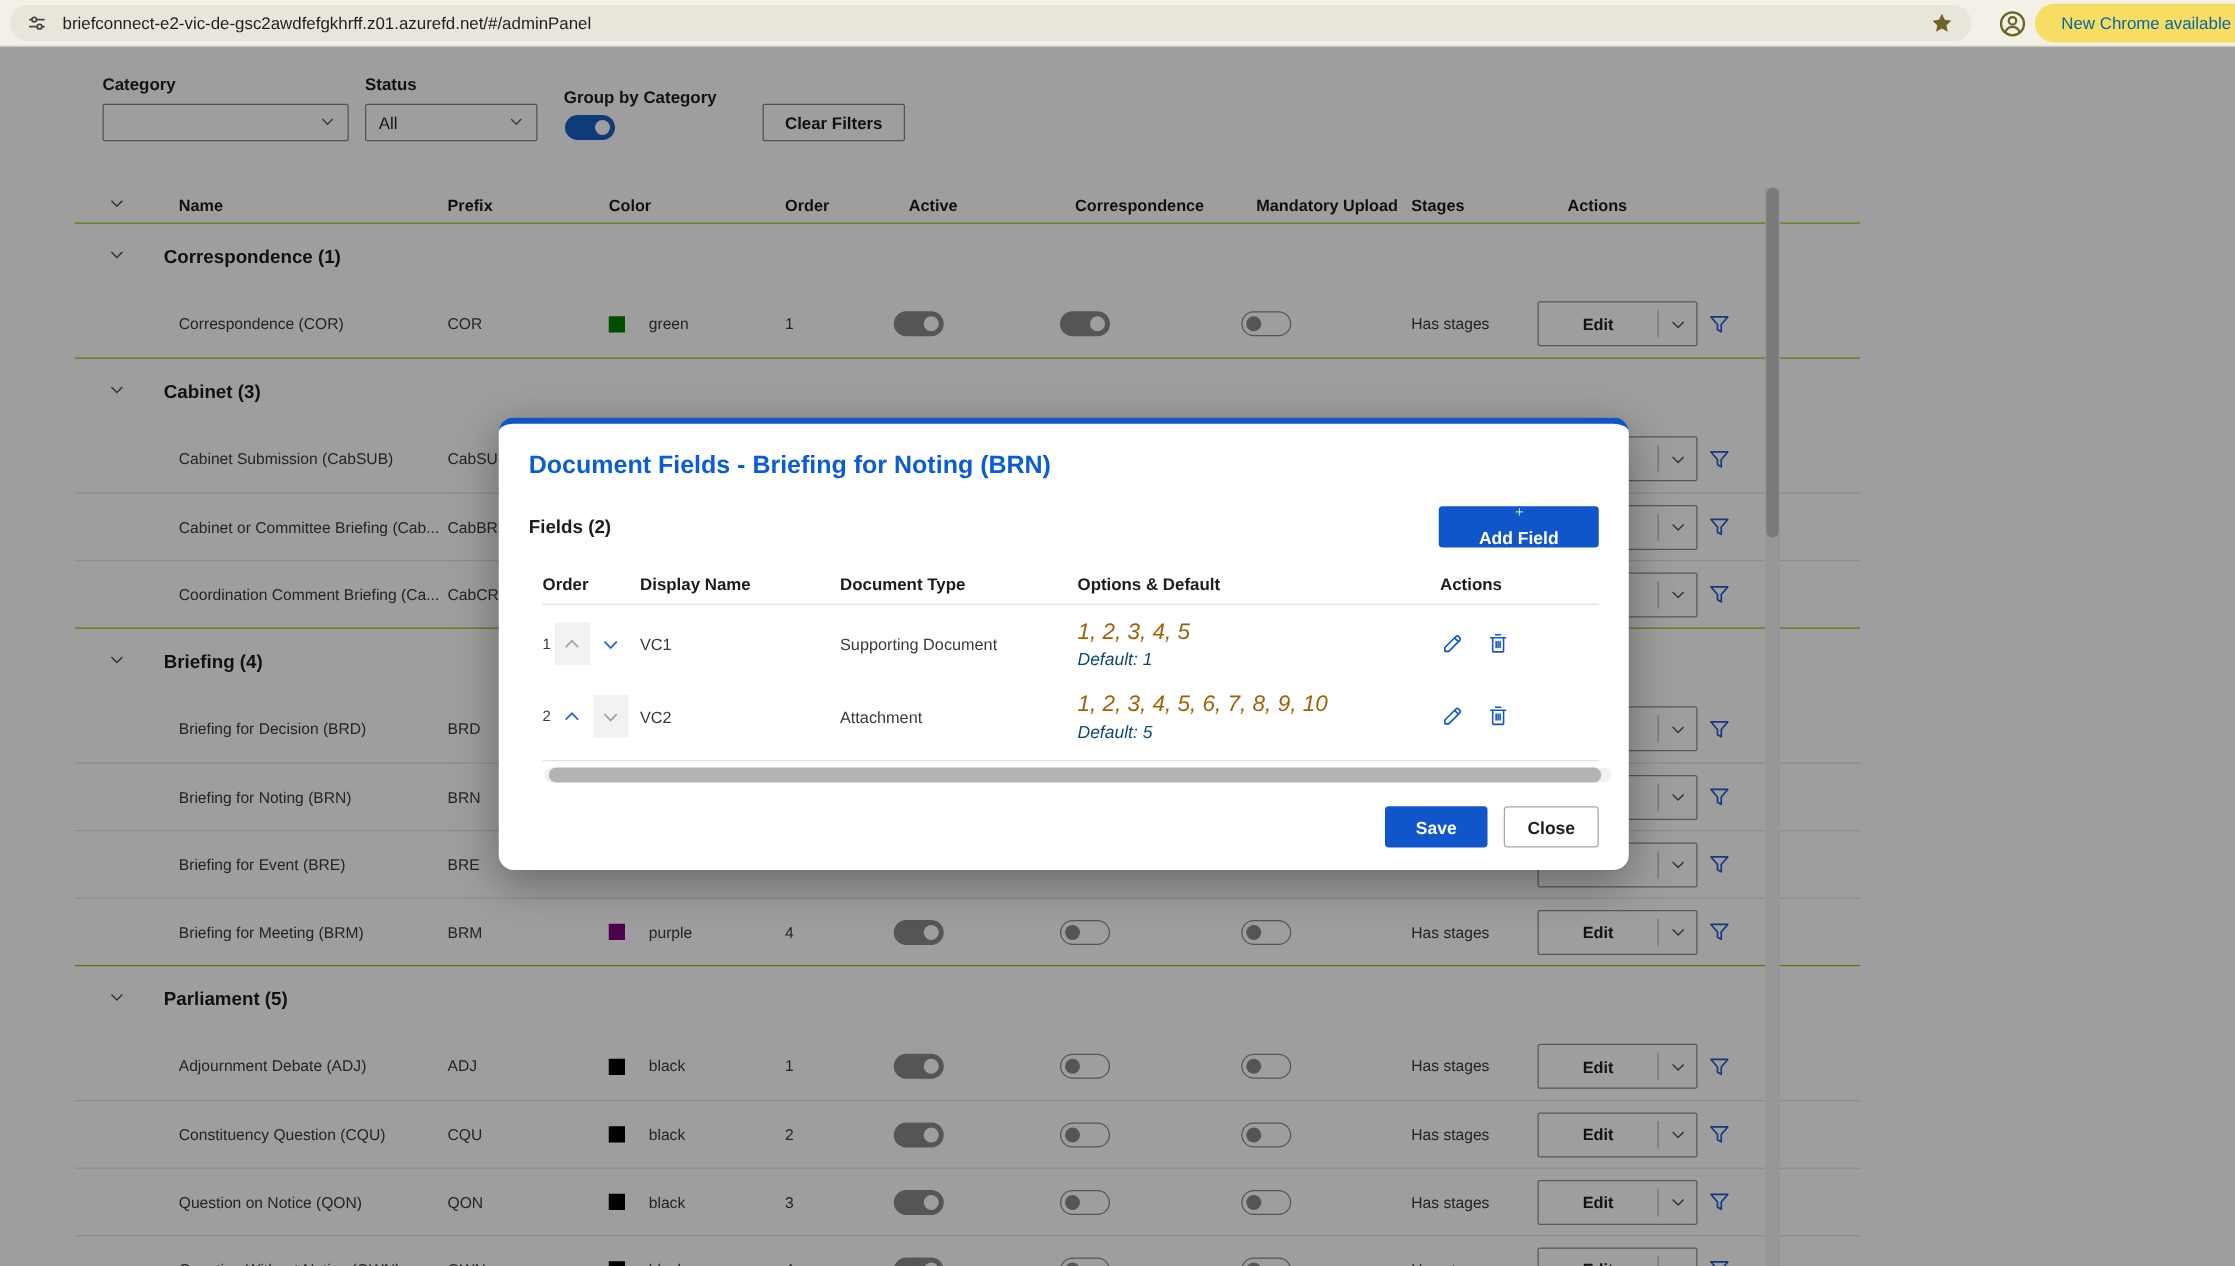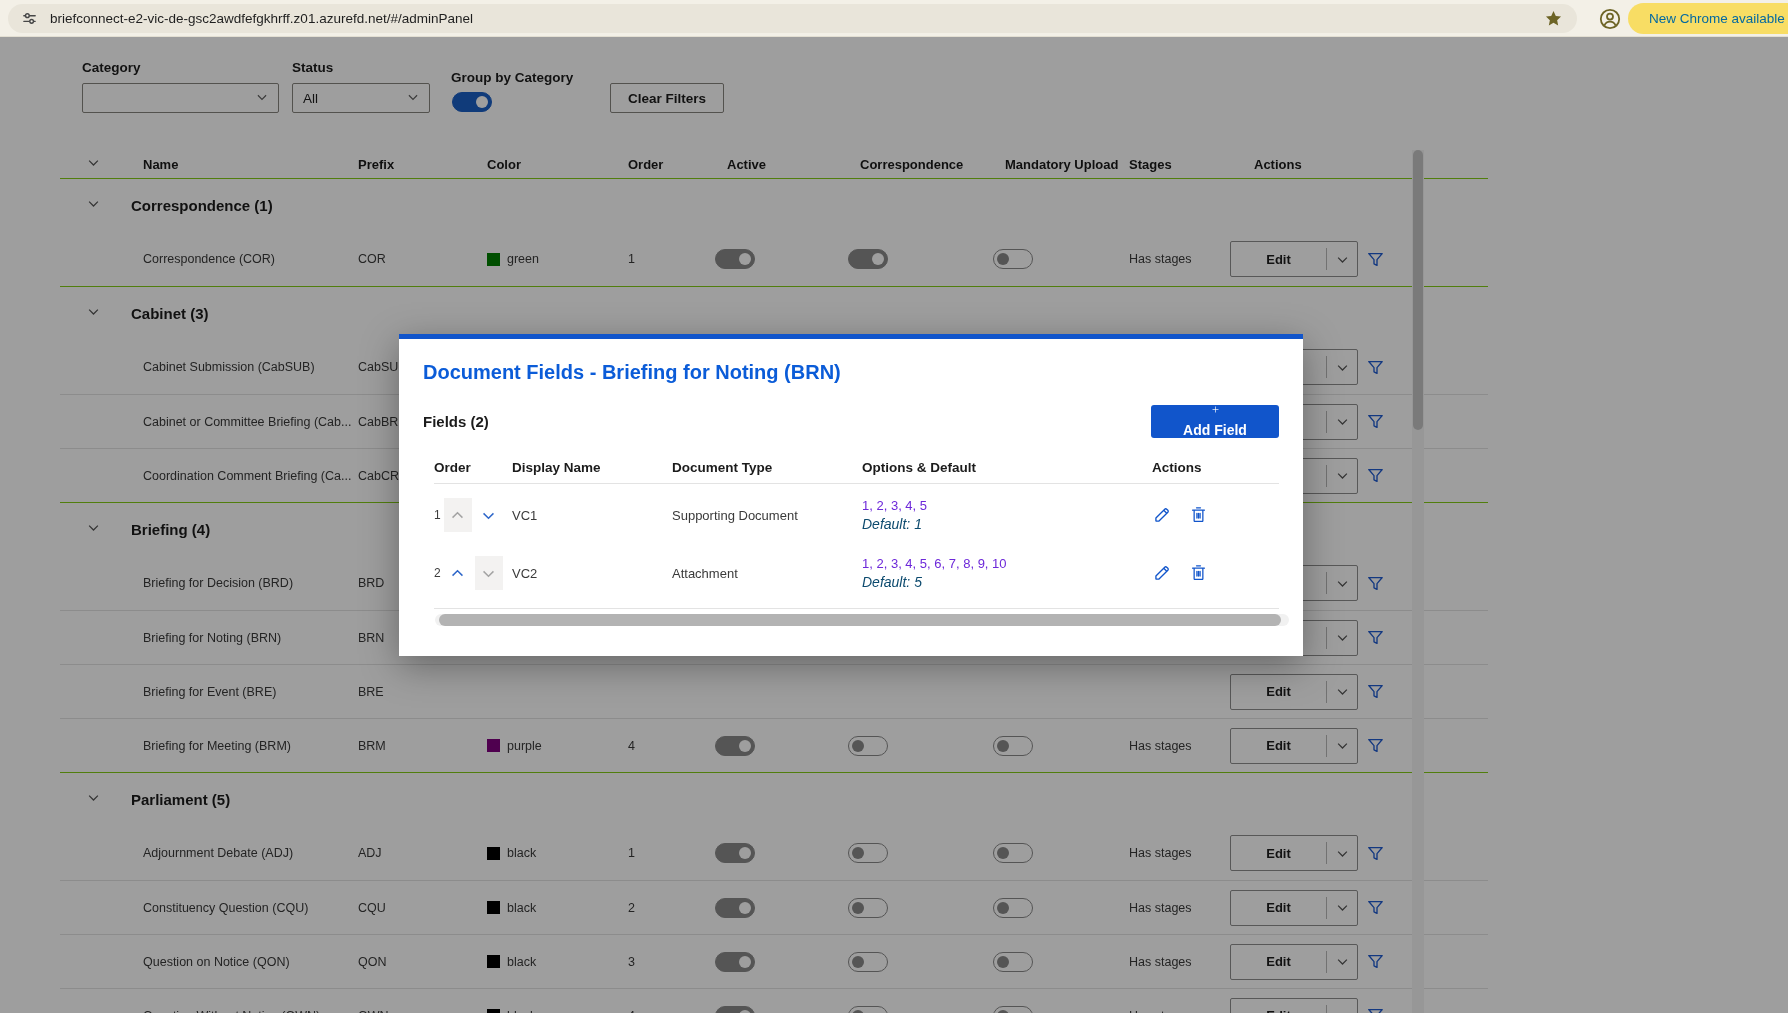--- a/index.html
+++ b/index.html
@@ -46,63 +46,63 @@
            display:grid; align-items:center; font-size:13px; font-weight:bold; color:#1b1b1b; }
   .grid-cols { grid-template-columns:83px 215px 129px 141px 99px 133px 145px 124px 101px 128px 52px 1fr; }
   .tbody { position:absolute; left:60px; top:141px; right:300px; }
   .group-h { display:grid; align-items:center; height:54px; border-top:1px solid #84cc16; }
   .group-h .glabel { font-size:15px; font-weight:bold; color:#1c1c1c; margin-left:-12px; }
   .row { display:grid; align-items:center; height:54px; }
   .row + .row { border-top:1px solid #e2e2e2; }
   .cell-chev { padding-left:26px; }
   .rname { font-size:12.5px; color:#3a3a3a; white-space:nowrap; overflow:hidden; }
   .rprefix { font-size:12.5px; color:#3a3a3a; }
-  .colorcell { display:flex; align-items:center; gap:7px; font-size:12.5px; color:#3a3a3a; }
+  .colorcell { display:flex; align-items:center; gap:19px; font-size:12.5px; color:#3a3a3a; }
   .swatch { width:13px; height:13px; flex:none; }
   .ordercell, .stagescell { font-size:12.5px; color:#3a3a3a; }
   .tglcell { margin-left:-12px; }
   .edit-btn { width:128px; height:36px; background:#fff; border:1px solid #8f8f8f; border-radius:2px;
               display:flex; align-items:center; }
   .edit-btn .elabel { flex:1; text-align:center; font-size:13px; font-weight:bold; color:#1d1d1d; }
   .edit-btn .ediv { width:1px; height:22px; background:#b9b9b9; }
   .edit-btn .echev { width:30px; display:flex; justify-content:center; }
   .funnel { padding-left:8px; display:flex; }
 
   .vscroll { position:absolute; right:364px; top:113px; bottom:0; width:12px; background:#f4f4f4; }
   .vscroll .vthumb { position:absolute; top:0; left:1px; width:10px; height:280px;
                      background:#c6c6c6; border-radius:5px; }
 
   
   .dim { position:absolute; top:37px; left:0; width:1788px; height:976px;
          background:rgba(0,0,0,0.38); z-index:50; }
 
   
-  .modal { position:absolute; left:399px; top:334px; width:904px; height:322px; background:#fff;
-           border-top:5px solid #1155cb; border-radius:0; z-index:60; padding:0 24px;
+  .modal { position:absolute; left:399px; top:334px; width:904px; height:362px; background:#fff;
+           border-top:5px solid #1155cb; border-radius:12px; z-index:60; padding:0 24px;
            box-shadow:0 10px 35px rgba(0,0,0,0.35); }
   .m-title { margin-top:22px; font-size:20px; font-weight:bold; color:#0b5cd8; }
   .m-sub { margin-top:17px; font-size:14px; color:#3a3a3a; }
   .m-fields-row { margin-top:21px; display:flex; align-items:center; justify-content:space-between; }
   .m-fields-label { font-size:15px; font-weight:bold; color:#1c1c1c; }
   .btn-primary { height:33px; background:#1155cb; color:#fff; font-size:14px; font-weight:bold;
                  border:none; border-radius:3px; display:flex; align-items:center; justify-content:center; }
   .add-field { width:128px; gap:8px;flex-direction:column; }
   .m-table { margin-top:14px; padding-left:11px; }
   .m-grid { display:grid; grid-template-columns:78px 160px 190px 276px 1fr; align-items:center; }
   .m-thead { height:32px; font-size:13.5px; font-weight:bold; color:#1c1c1c;
              border-bottom:1px solid #e3e3e3; }
   .m-row { min-height:58px; padding:6px 0 2px 0; }
   .m-ordercell { display:flex; align-items:center; gap:3px; font-size:12px; color:#3c3c3c; }
   .chev-btn { width:28px; height:34px; border:none; background:transparent; display:flex;
               align-items:center; justify-content:center; }
   .chev-btn.disabled { background:#f3f2f1; }
   .chev-btn svg { stroke:#2d66c9; }
   .chev-btn.disabled svg { stroke:#a3a3a3; }
   .m-name, .m-type { font-size:13px; color:#3a3a3a; }
-  .m-opts .l1 { font-size:13px; color:#6d28d9; }
+  .m-opts .l1 { font-size:18px; color:#a16207;font-style:italic; }
   .m-opts .l2 { font-size:14px; font-style:italic; color:#0c4a6e; margin-top:3px; }
   .m-actions { display:flex; gap:17px; padding-left:14px; }
   .icon-btn { background:none; border:none; display:flex; padding:0; }
   .m-divider { border-top:1px solid #e3e3e3; margin-top:8px; }
   .hscroll { margin-top:5px; margin-left:1px; width:854px; height:12px; background:#f1f1f1; border-radius:6px; position:relative; }
   .hscroll .hthumb { position:absolute; left:4px; top:0; width:842px; height:12px; background:#b3b3b3; border-radius:6px; }
   .m-footer { margin-top:19px; display:flex; justify-content:flex-end; gap:13px; }
   .save-btn { width:82px; }
   .close-btn { width:76px; height:33px; background:#fff; border:1px solid #a6a6a6; border-radius:3px;
                font-size:14px; font-weight:bold; color:#1d1d1d; display:flex; align-items:center; justify-content:center; }
@@ -741,15 +741,19 @@
           </button>
         </span>
       </div>
 
       <div class="m-divider"></div>
       <div class="hscroll">
         <div class="hthumb"></div>
       </div>
     </div>
 
+    <div class="m-footer">
+      <button class="btn-primary save-btn">Save</button>
+      <button class="close-btn">Close</button>
+    </div>
   </div>
 
 </div>
 
 </body></html>

